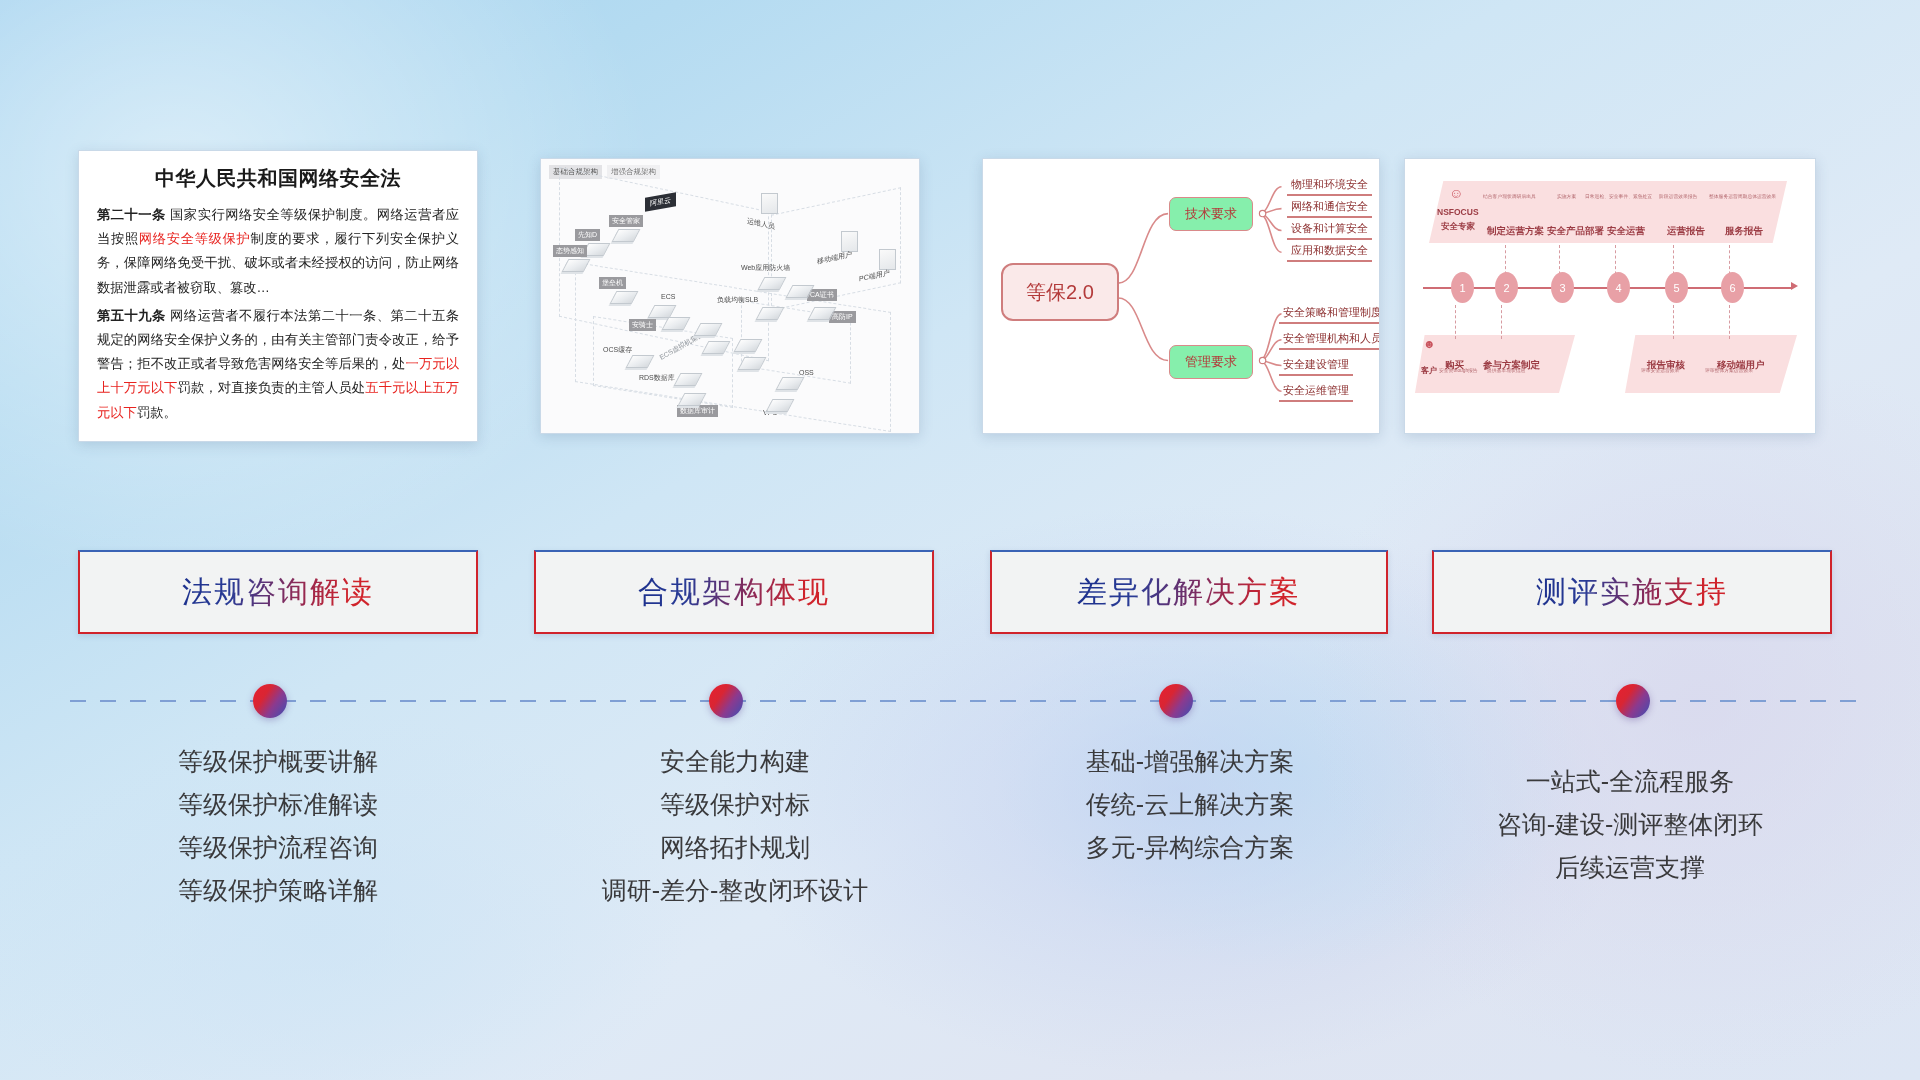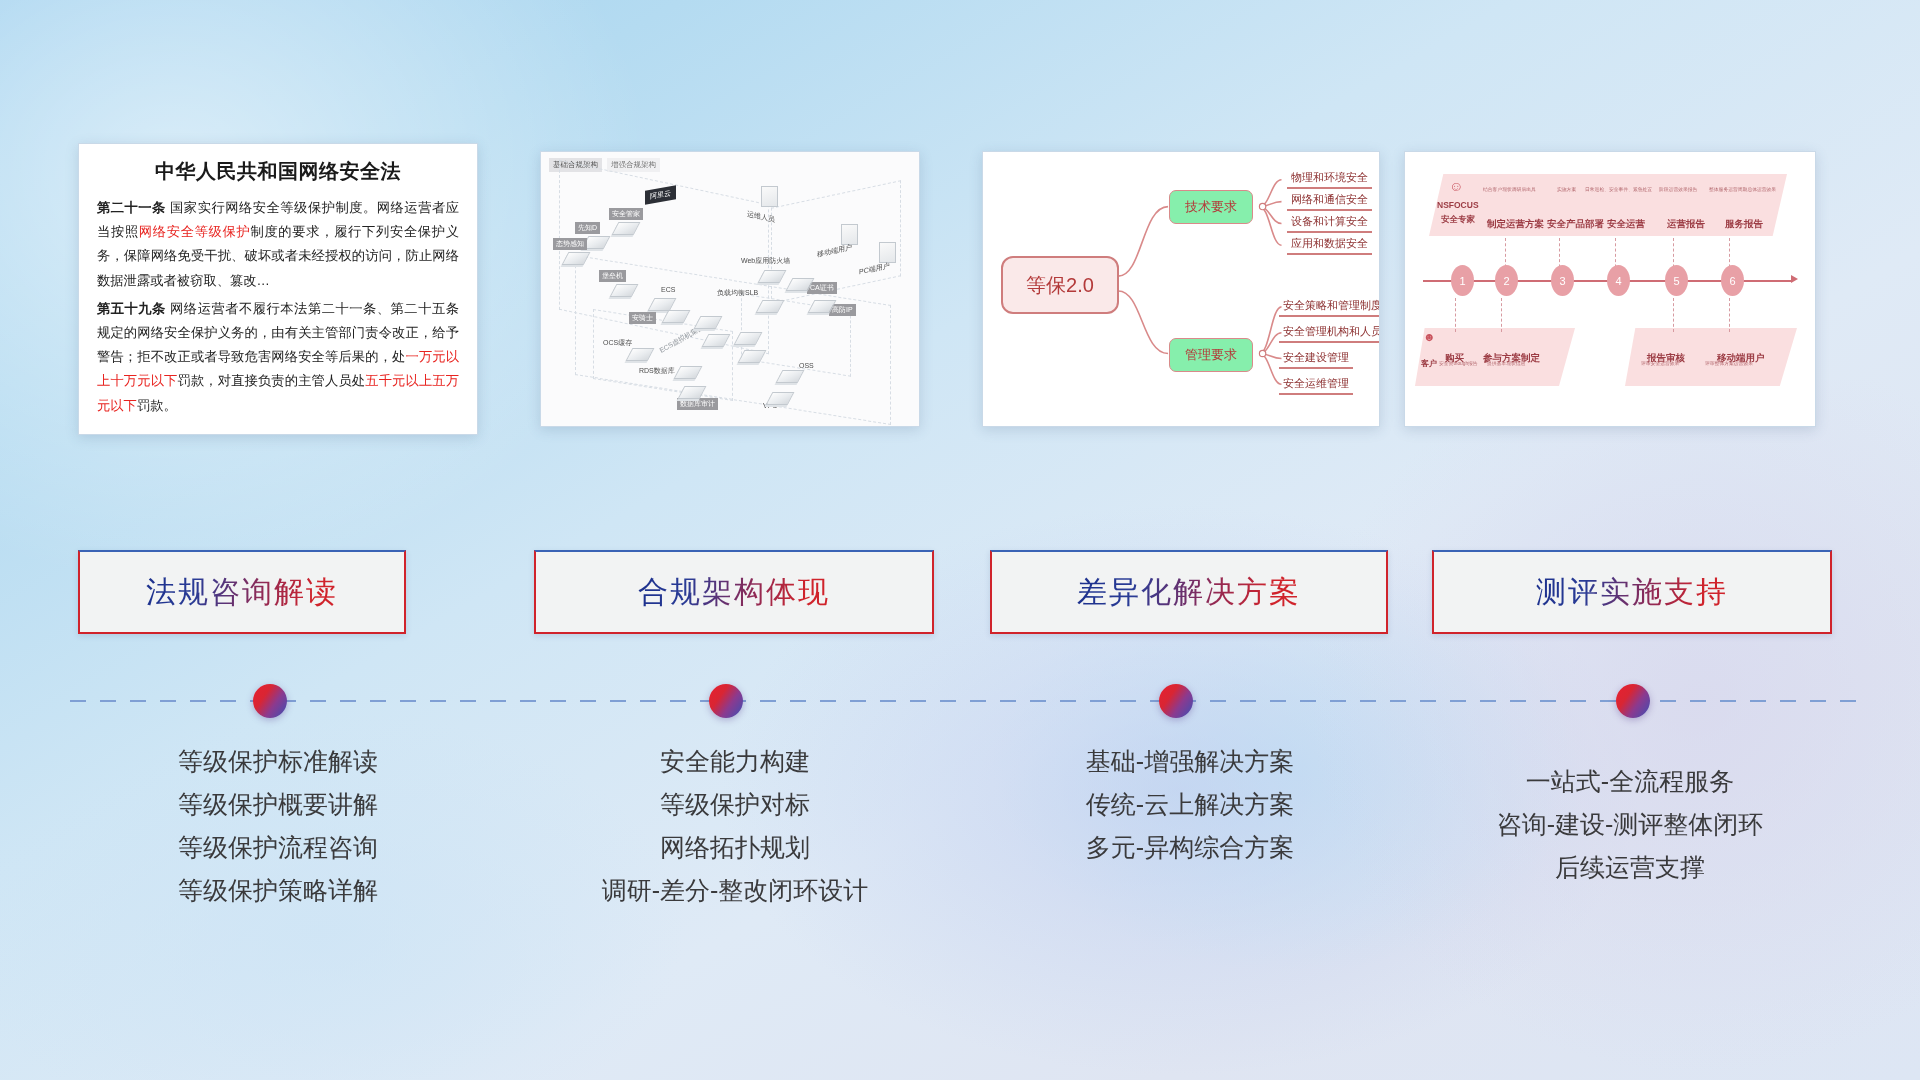--- a/index.html
+++ b/index.html
@@ -25,21 +25,21 @@
   }
   #bg-glow-cyan{ position:absolute; left:980px; top:560px; width:620px; height:420px;
     background:radial-gradient(ellipse at 50% 50%, rgba(196,232,246,.75), rgba(196,232,246,0) 68%);
   }
   #bg-glow-bottomleft{ position:absolute; left:-60px; top:700px; width:760px; height:460px;
     background:radial-gradient(ellipse at 50% 50%, rgba(205,228,245,.7), rgba(205,228,245,0) 68%);
   }
   #stage{ position:absolute; inset:0; }
 
   
-  .cards{ position:absolute; left:0; top:143px; width:1560px; height:300px; }
+  .cards{ position:absolute; left:0; top:150px; width:1560px; height:300px; }
   .card{
     position:absolute; top:0; background:#ffffff;
     border:1px solid #c9d9e8;
     box-shadow:0 3px 12px rgba(60,90,130,.18);
     overflow:hidden;
   }
   .card-1{ left:78px;  width:400px; height:292px; }
   .card-2{ left:540px; width:380px; height:276px; top:8px;}
   .card-3{ left:982px; width:398px; height:276px; top:8px;}
   .card-4{ left:1404px;width:412px; height:276px; top:8px;}
@@ -121,21 +121,21 @@
     border:2px solid #d0232b; border-top-color:#3a63b5;
     display:flex; align-items:center; justify-content:center;
     box-shadow:0 2px 6px rgba(40,70,120,.14);
   }
   .head-box span{
     font-size:30px; font-weight:500; letter-spacing:2px;
     background:linear-gradient(100deg,#1b2f8c 0%,#2a3c96 26%,#8a2a58 58%,#d0232b 86%);
     -webkit-background-clip:text; background-clip:text;
     -webkit-text-fill-color:transparent; color:#b02030;
   }
-  .hb1{ left:78px;  width:328px; }
+  .hb1{ left:78px;  width:400px; }
   .hb2{ left:534px; width:400px; }
   .hb3{ left:990px; width:398px; }
   .hb4{ left:1432px;width:400px; }
 
   
   .tl{ position:absolute; left:70px; top:700px; width:1790px; height:2px;
        background:repeating-linear-gradient(to right,#7f9fd4 0 16px,rgba(255,255,255,0) 16px 30px); }
   .tl-dot{ position:absolute; top:684px; width:34px;height:34px;border-radius:50%;
        background:linear-gradient(125deg,#e8202f 0%,#d92533 34%,#8b3a8f 62%,#3a4fb5 100%);
        box-shadow:0 2px 7px rgba(90,60,140,.35);}
@@ -399,22 +399,22 @@
   </div>
 
   <div class="tl"></div>
   <div class="tl-dot d1"></div>
   <div class="tl-dot d2"></div>
   <div class="tl-dot d3"></div>
   <div class="tl-dot d4"></div>
 
   <div class="lists">
     <div class="col c1">
+      <p>等级保护概要讲解</p>
       <p>等级保护标准解读</p>
-      <p>等级保护概要讲解</p>
       <p>等级保护流程咨询</p>
       <p>等级保护策略详解</p>
     </div>
     <div class="col c2">
       <p>安全能力构建</p>
       <p>等级保护对标</p>
       <p>网络拓扑规划</p>
       <p>调研-差分-整改闭环设计</p>
     </div>
     <div class="col c3">

